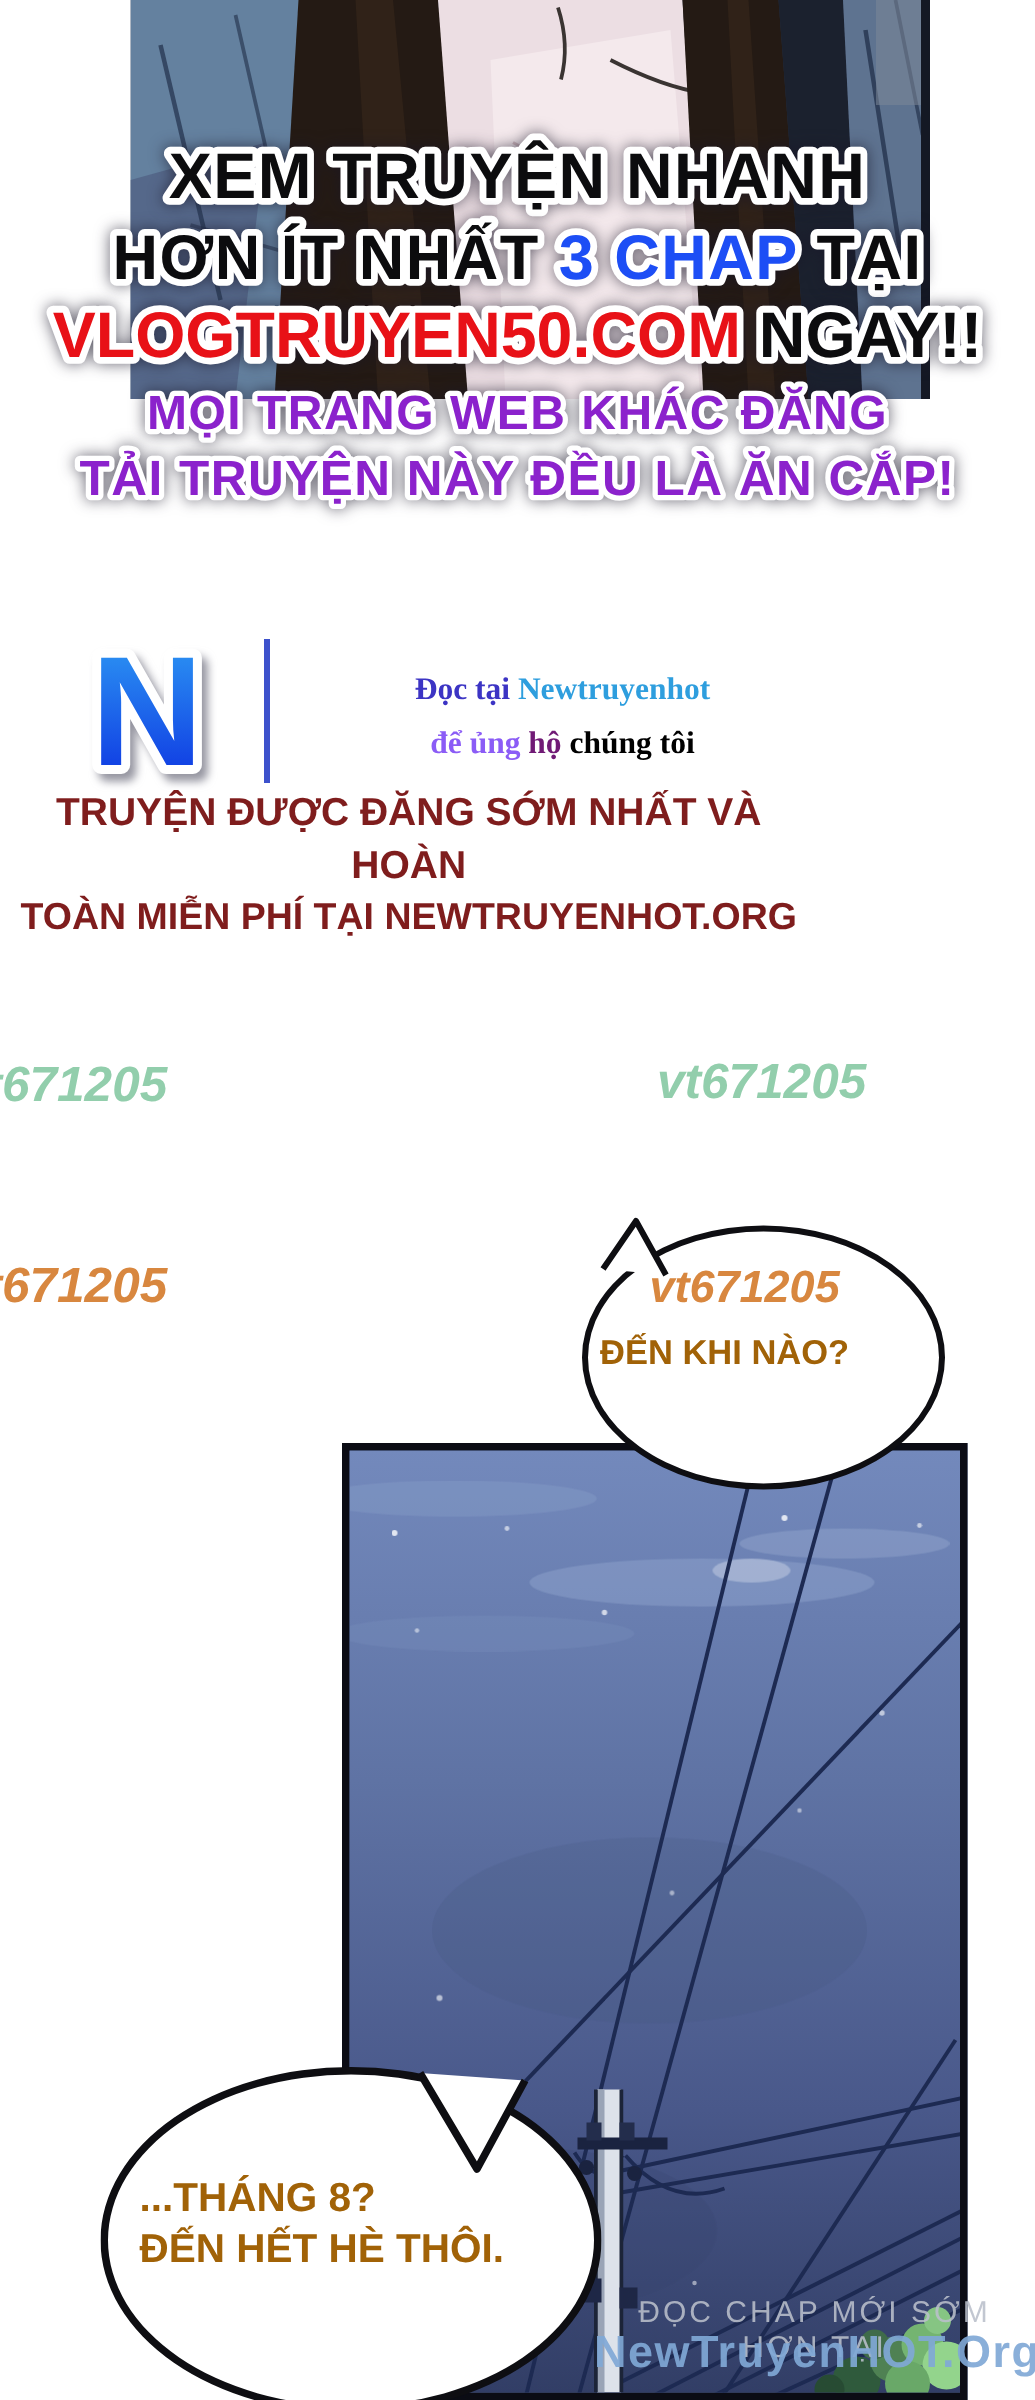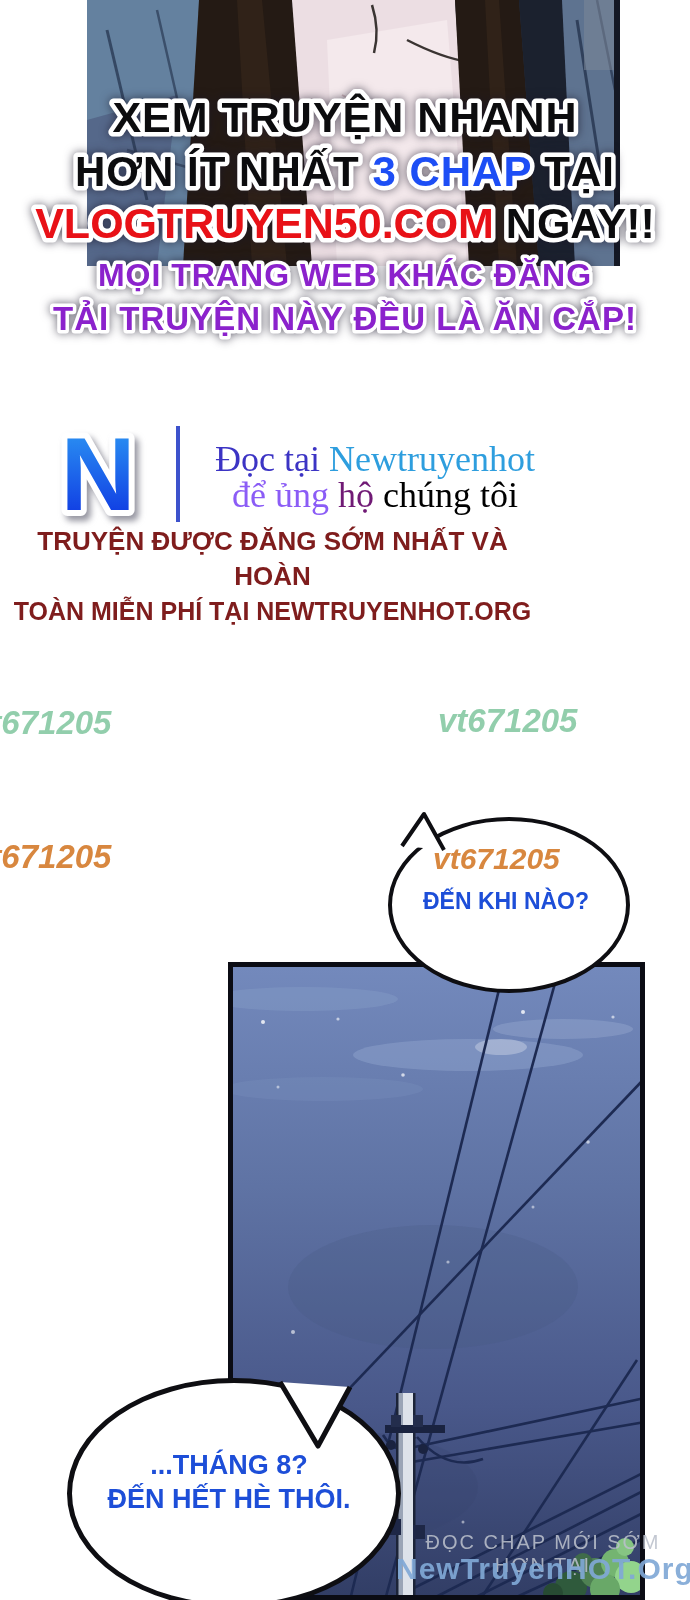--- a/index.html
+++ b/index.html
@@ -12,21 +12,21 @@
   .top-panel{left:87px;top:0;width:533px;height:266px;z-index:1;}
 
   
   .promo{left:0;width:690px;z-index:6;filter:drop-shadow(0 0 5px rgba(25,22,40,.65));}
 
   
   .logo-n{left:38px;top:418px;width:120px;height:112px;z-index:4;
           filter:drop-shadow(4px 5px 3px rgba(115,115,130,.75));}
   .divider{left:176px;top:426px;width:4px;height:96px;background:#3d52cc;z-index:4;}
   .tagline{left:190px;top:441px;width:370px;text-align:center;z-index:4;
-           font-family:"Liberation Serif",serif;font-weight:normal;font-size:36px;line-height:36px;}
+           font-family:"Liberation Serif",serif;font-weight:bold;font-size:21px;line-height:36px;}
   .notice{left:0px;top:524px;width:545px;text-align:center;z-index:4;
           font-weight:bold;font-size:26px;line-height:35px;color:#7f1d1d;}
   .notice .l2{font-size:25px;}
 
   
   .wm{font-style:italic;font-weight:bold;white-space:nowrap;z-index:5;}
   .wm.green{color:#92ceac;font-size:33px;}
   .wm.orange{color:#d8873f;font-size:33px;}
   .wm.orange.inbubble{font-size:30px;z-index:23;}
   .footer-wm1{left:398px;top:1531px;width:290px;text-align:center;z-index:30;
@@ -36,21 +36,21 @@
 
   
   .main-panel{left:228px;top:962px;width:417px;height:638px;z-index:10;
               border:5px solid #0b0c14;box-sizing:border-box;background:#55689a;}
 
   
   .bubble{background:#ffffff;border:5px solid #0e0e12;border-radius:50%;z-index:20;}
   .bubble1{left:388px;top:817px;width:234px;height:168px;border-width:4px;}
   .bubble2{left:67px;top:1378px;width:324px;height:221px;}
   .tail{z-index:21;}
-  .btext{z-index:22;text-align:center;font-weight:bold;color:#1d4ed8;}
+  .btext{z-index:22;text-align:left;font-weight:bold;color:#a16207;}
   .btext1{left:400px;top:888px;width:212px;font-size:23px;}
   .btext2{left:93px;top:1448px;width:272px;font-size:27px;line-height:34px;}
 </style>
 </head>
 <body>
 
 <svg class="abs top-panel" width="533" height="266" viewBox="0 0 533 266">
   <rect x="0" y="0" width="533" height="266" fill="#2b3345"></rect>
 
   <polygon points="0,0 128,0 100,266 0,266" fill="#64819f"></polygon>

